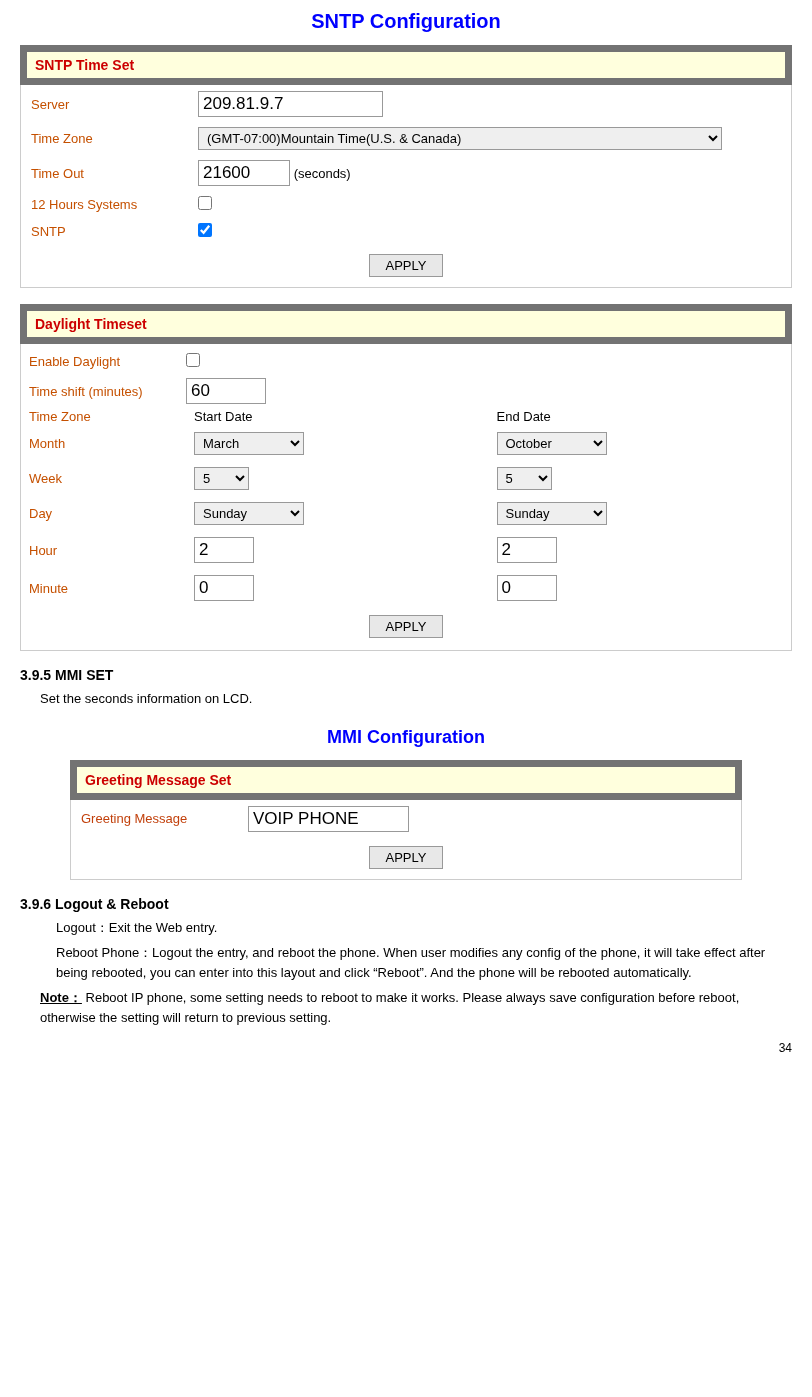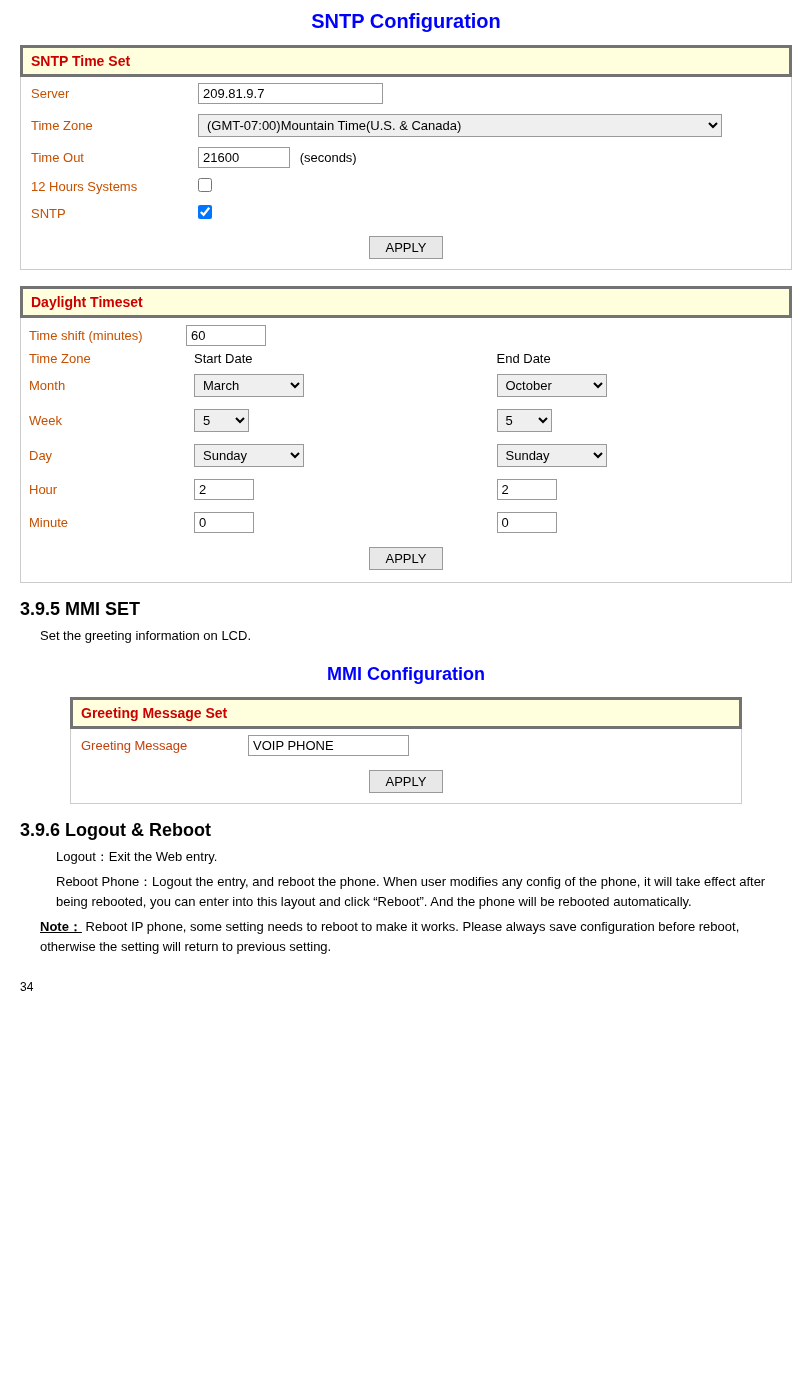--- a/index.html
+++ b/index.html
@@ -13,21 +13,21 @@
     }
     h1.page-title {
       text-align: center;
       color: #00f;
       font-size: 20px;
       font-weight: bold;
       margin-bottom: 12px;
     }
     .section-header {
       background: #ffd;
-      border: 3px solid #737373;
+      border: 7px solid #737373;
       padding: 5px 8px;
       font-size: 14px;
       font-weight: bold;
       color: #c00;
       margin-bottom: 0;
     }
     .config-table {
       width: 100%;
       border: 1px solid #ccc;
       border-top: none;
@@ -47,21 +47,21 @@
       width: 165px;
       color: #c55000;
     }
     .label-col-black {
       width: 165px;
       color: #c2410c;
     }
     input[type="text"] {
       border: 1px solid #999;
       padding: 2px 4px;
-      font-size: 13px;
+      font-size: 17px;
     }
     select {
       border: 1px solid #999;
       padding: 2px 4px;
       font-size: 13px;
     }
     input[type="checkbox"] {
       width: 14px;
       height: 14px;
     }
@@ -141,27 +141,27 @@
     .note-text {
       margin: 6px 0 6px 20px;
       line-height: 1.5;
     }
     .note-bold {
       font-weight: bold;
       text-decoration: underline;
     }
     .page-number {
       position: relative;
-      text-align: left;
+      text-align: right;
       font-size: 12px;
-      margin-top: 24px;
+      margin-top: 14px;
     }
     .section-heading-bold {
       font-weight: bold;
-      font-size: 18px;
+      font-size: 14px;
       margin: 14px 0 4px 0;
     }
   </style>
 </head>
 <body>
 
 <h1 class="page-title">SNTP Configuration</h1>
 
 <div class="section-header">SNTP Time Set</div>
 <table class="config-table">
@@ -177,21 +177,21 @@
     <td>
       <select style="width:524px;">
         <option>(GMT-07:00)Mountain Time(U.S. &amp; Canada)</option>
       </select>
     </td>
   </tr>
   <tr>
     <td class="label-col">Time Out</td>
     <td>
       <input type="text" style="width: 92px;" value="21600">
-      <span style="margin-left:6px;">(seconds)</span>
+      <span style="">(seconds)</span>
     </td>
   </tr>
   <tr>
     <td class="label-col">12 Hours Systems</td>
     <td>
       <input type="checkbox" style="">
     </td>
   </tr>
   <tr>
     <td class="label-col">SNTP</td>
@@ -203,20 +203,26 @@
     <td colspan="2">
       <button class="apply-btn">APPLY</button>
     </td>
   </tr>
 </tbody>
   </table>
 
 <div class="section-header">Daylight Timeset</div>
 <div class="section-body">
 
+  <div class="row-flex">
+    <div class="col-label">Enable Daylight</div>
+    <div>
+      <input type="checkbox" style="">
+    </div>
+  </div>
 
   <div class="row-flex">
     <div class="col-label">Time shift (minutes)</div>
     <div>
       <input type="text" style="width: 80px;" value="60">
     </div>
   </div>
 
   <div class="subheader-row">
     <div class="subheader-empty" style="padding-left:8px; color:#c55000;">Time Zone</div>
@@ -295,21 +301,21 @@
       <input type="text" value="0" style="width: 60px;">
     </div>
   </div>
 
   <div class="apply-center">
     <button class="apply-btn">APPLY</button>
   </div>
 </div>
 
 <p class="section-heading-bold">3.9.5 MMI SET</p>
-<p class="body-text">Set the greeting information on LCD.</p>
+<p class="body-text">Set the seconds information on LCD.</p>
 
 <h2 class="section-title">MMI Configuration</h2>
 
 <div class="section-header" style="margin-left:50px; margin-right:50px;">Greeting Message Set</div>
 <table class="config-table" style="margin-left:50px; width:calc(100% - 100px);">
   <tbody>
       <tr>
     <td class="label-col-black">Greeting Message</td>
     <td>
       <input type="text" style="width: 161px;" value="VOIP PHONE">

